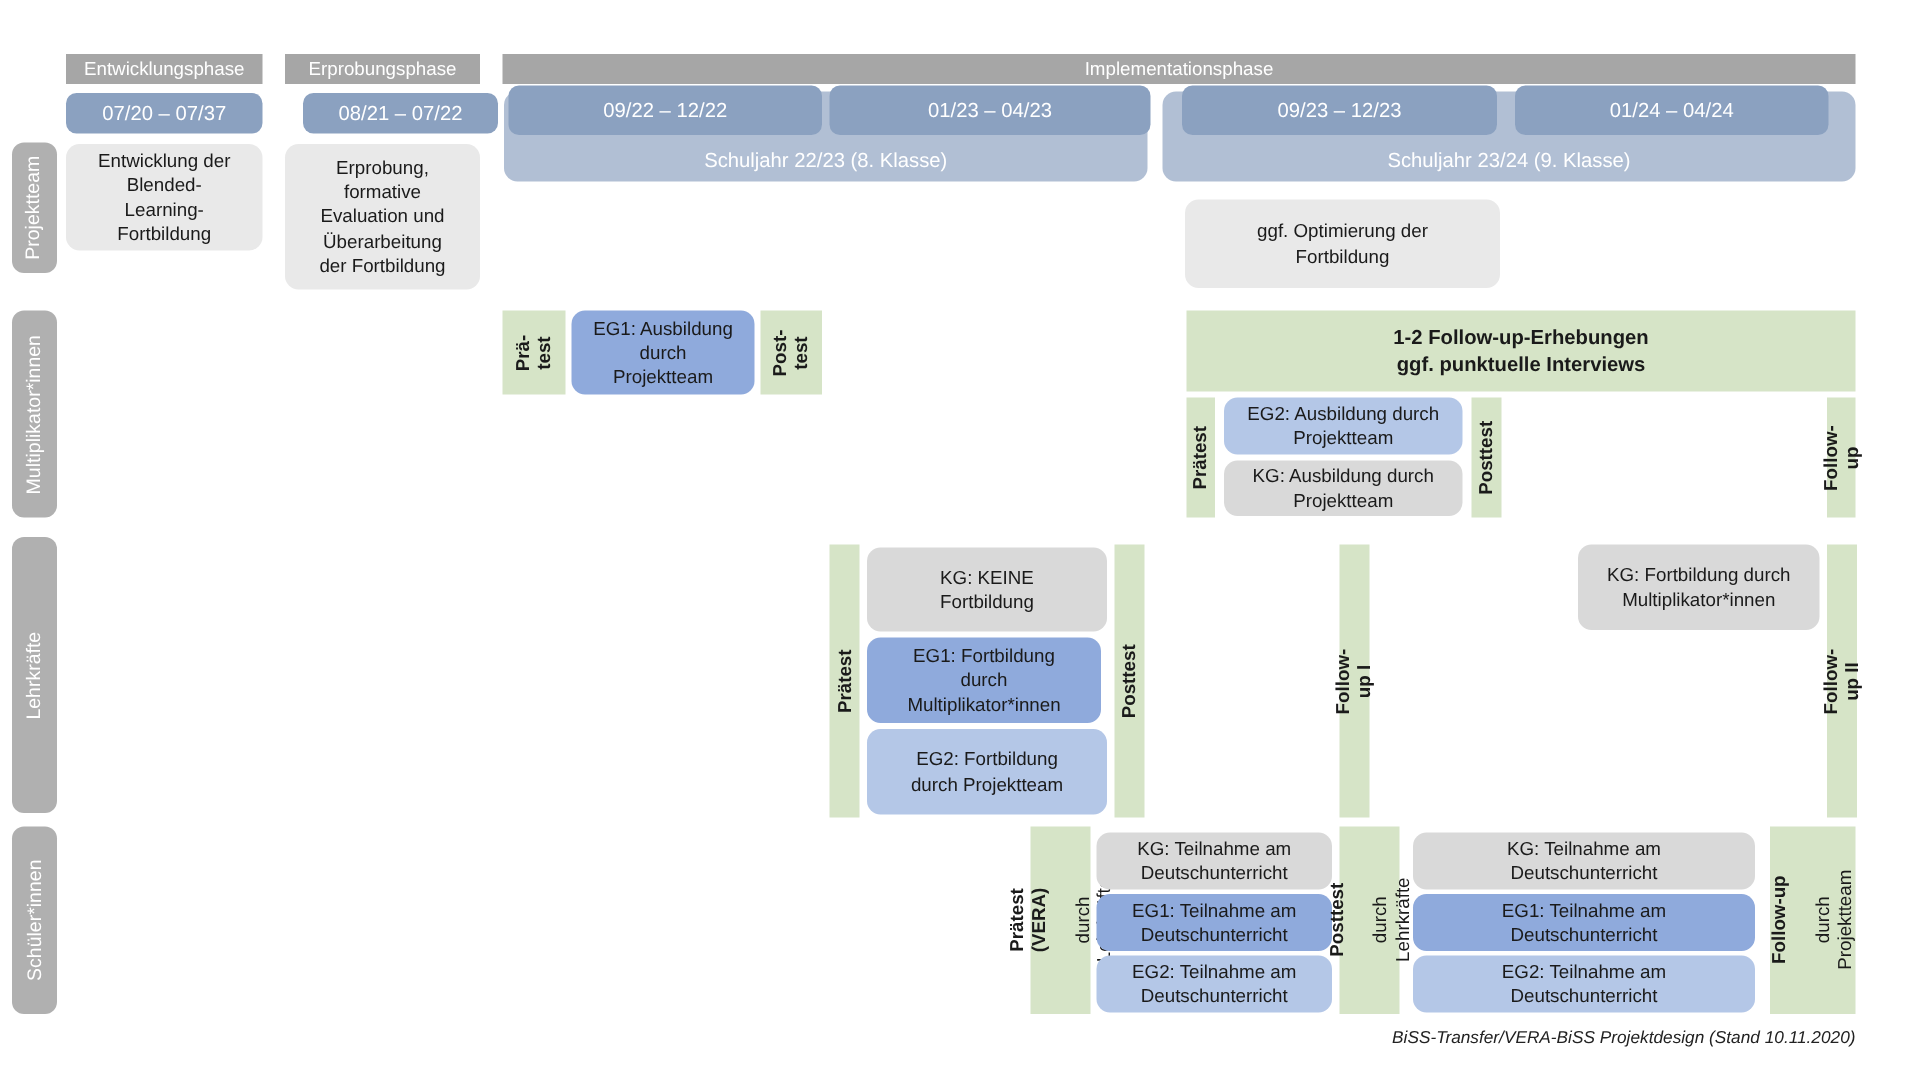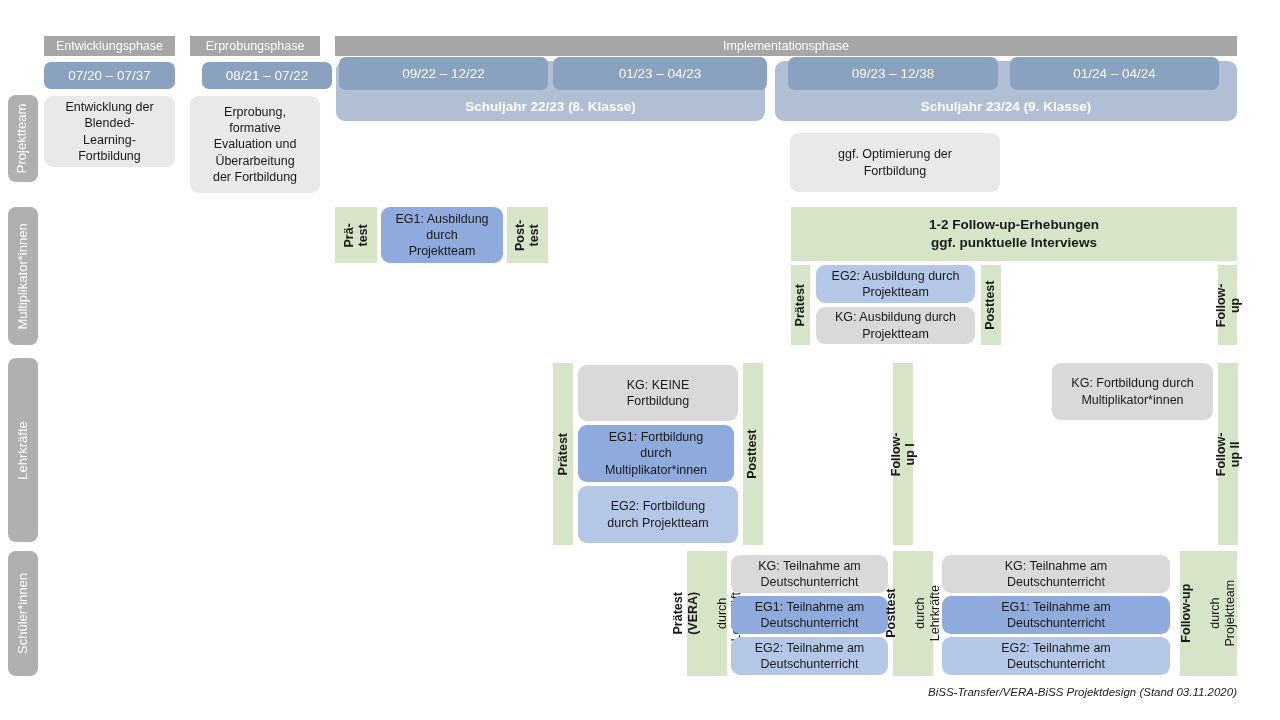--- a/index.html
+++ b/index.html
@@ -8,21 +8,21 @@
   .abs{position:absolute;box-sizing:border-box;}
   
   .phase{background:var(--header_gray);color:#fff;font-size:12.5px;
          display:flex;align-items:center;justify-content:center;}
   
   .date{background:var(--date_blue);color:#fff;font-size:13.5px;border-radius:7px;
         display:flex;align-items:center;justify-content:center;}
   
   .syc{background:var(--sy_blue);border-radius:9px;}
   .sy-label{position:absolute;left:0;right:0;bottom:7px;text-align:center;
-            color:#fff;font-weight:700;font-size:13.5px;}
+            color:#fff;font-weight:400;font-size:13.5px;}
   
   .box{border-radius:9px;display:flex;align-items:center;justify-content:center;
        text-align:center;font-size:12.5px;line-height:1.3;white-space:pre-line;padding:2px 4px;}
   .lgray{background:var(--light_gray);}
   .kgray{background:var(--kg_gray);}
   .eg1{background:var(--eg1_blue);}
   .eg2{background:var(--eg2_blue);}
   .greenbox{background:var(--green);}
   .bigbold{font-weight:700;font-size:13.5px;border-radius:0;}
   
@@ -50,21 +50,21 @@
     <div class="sy-label">Schuljahr 22/23 (8. Klasse)</div>
   </div>
   <div class="abs syc" style="left:775px;top:61px;width:462px;height:60px;">
     <div class="sy-label">Schuljahr 23/24 (9. Klasse)</div>
   </div>
 
   <div class="abs date" style="left:44px;top:62px;width:131px;height:27px;">07/20 – 07/37</div>
   <div class="abs date" style="left:202px;top:62px;width:130px;height:27px;">08/21 – 07/22</div>
   <div class="abs date" style="left:339px;top:57px;width:209px;height:33px;">09/22 – 12/22</div>
   <div class="abs date" style="left:553px;top:57px;width:214px;height:33px;">01/23 – 04/23</div>
-  <div class="abs date" style="left:788px;top:57px;width:210px;height:33px;">09/23 – 12/38</div>
+  <div class="abs date" style="left:788px;top:57px;width:210px;height:33px;">09/23 – 12/23</div>
   <div class="abs date" style="left:1010px;top:57px;width:209px;height:33px;">01/24 – 04/24</div>
 
   <div class="abs rowlabel" style="left:8px;top:95px;width:30px;height:87px;">
     <div class="vrot">Projektteam</div>
   </div>
   <div class="abs rowlabel" style="left:8px;top:207px;width:30px;height:138px;">
     <div class="vrot">Multiplikator*innen</div>
   </div>
   <div class="abs rowlabel" style="left:8px;top:358px;width:30px;height:184px;">
     <div class="vrot">Lehrkräfte</div>
@@ -159,15 +159,15 @@
   <div class="abs box eg2" style="left:942px;top:637px;width:228px;height:38px;">EG2: Teilnahme am
 Deutschunterricht</div>
   <div class="abs vbox" style="left:1180px;top:551px;width:57px;height:125px;">
     <div class="vrot">
       <span>Follow-up</span>
       <span class="n">durch
 Projektteam</span>
     </div>
   </div>
 
-  <div class="caption" style="right:43px;top:686px;">BiSS-Transfer/VERA-BiSS Projektdesign (Stand 03.11.2020)</div>
+  <div class="caption" style="right:43px;top:686px;">BiSS-Transfer/VERA-BiSS Projektdesign (Stand 10.11.2020)</div>
 
 </div>
 
 </body></html>

